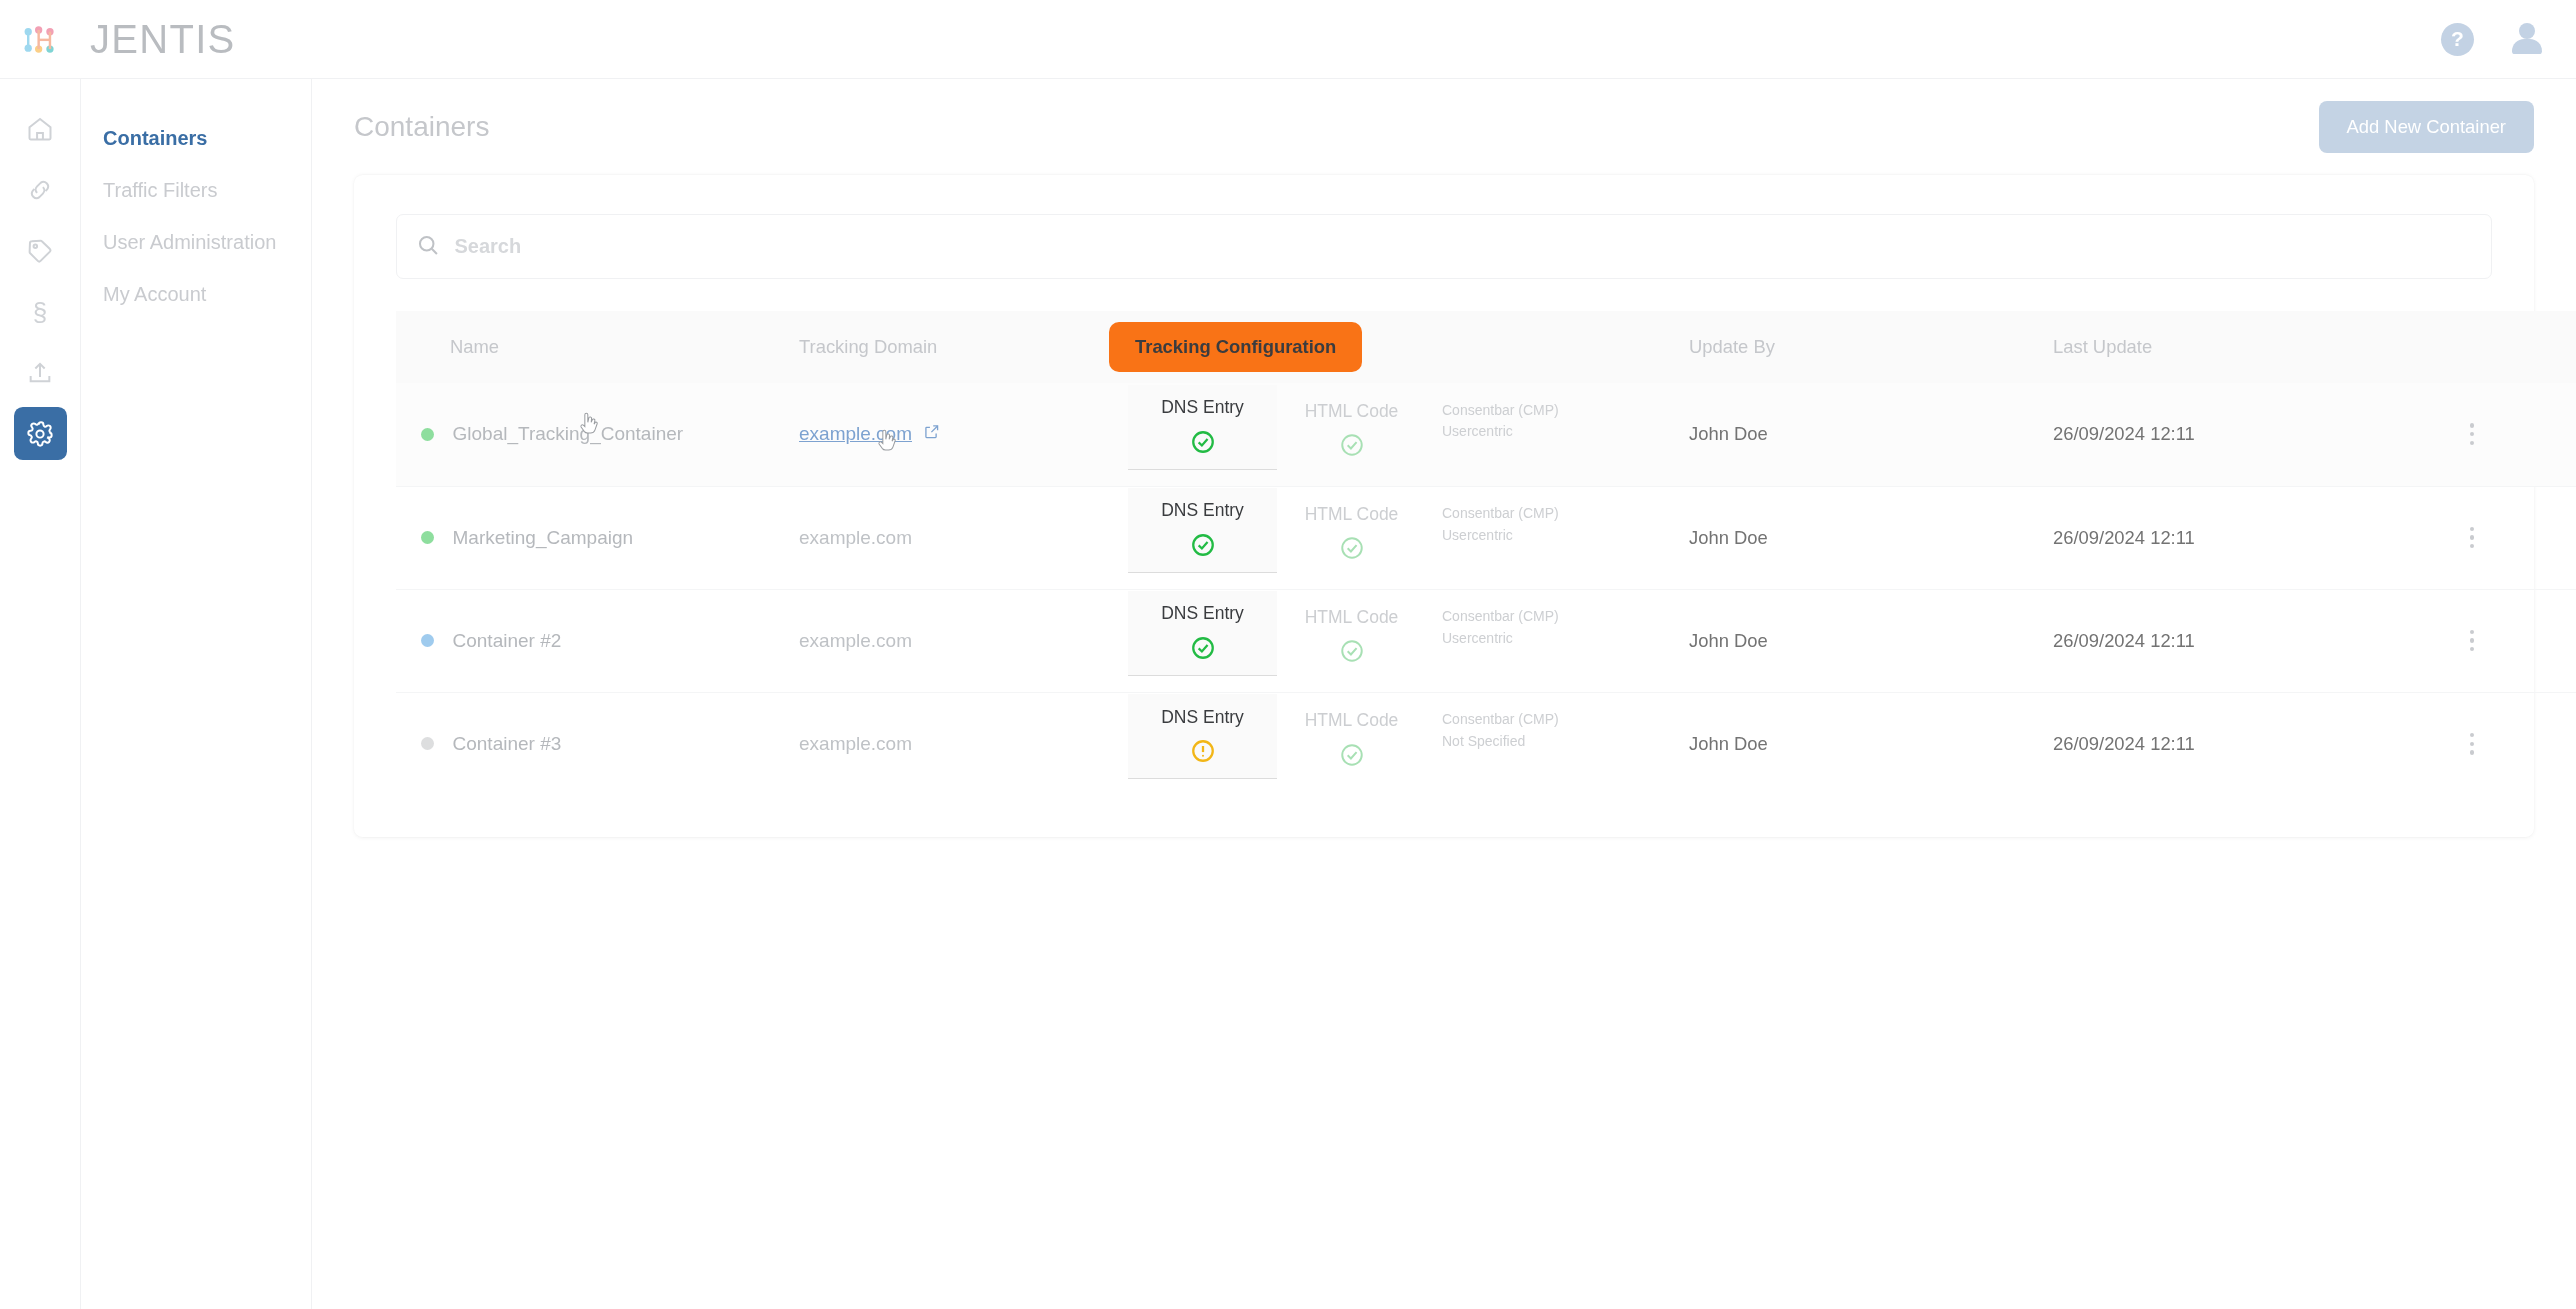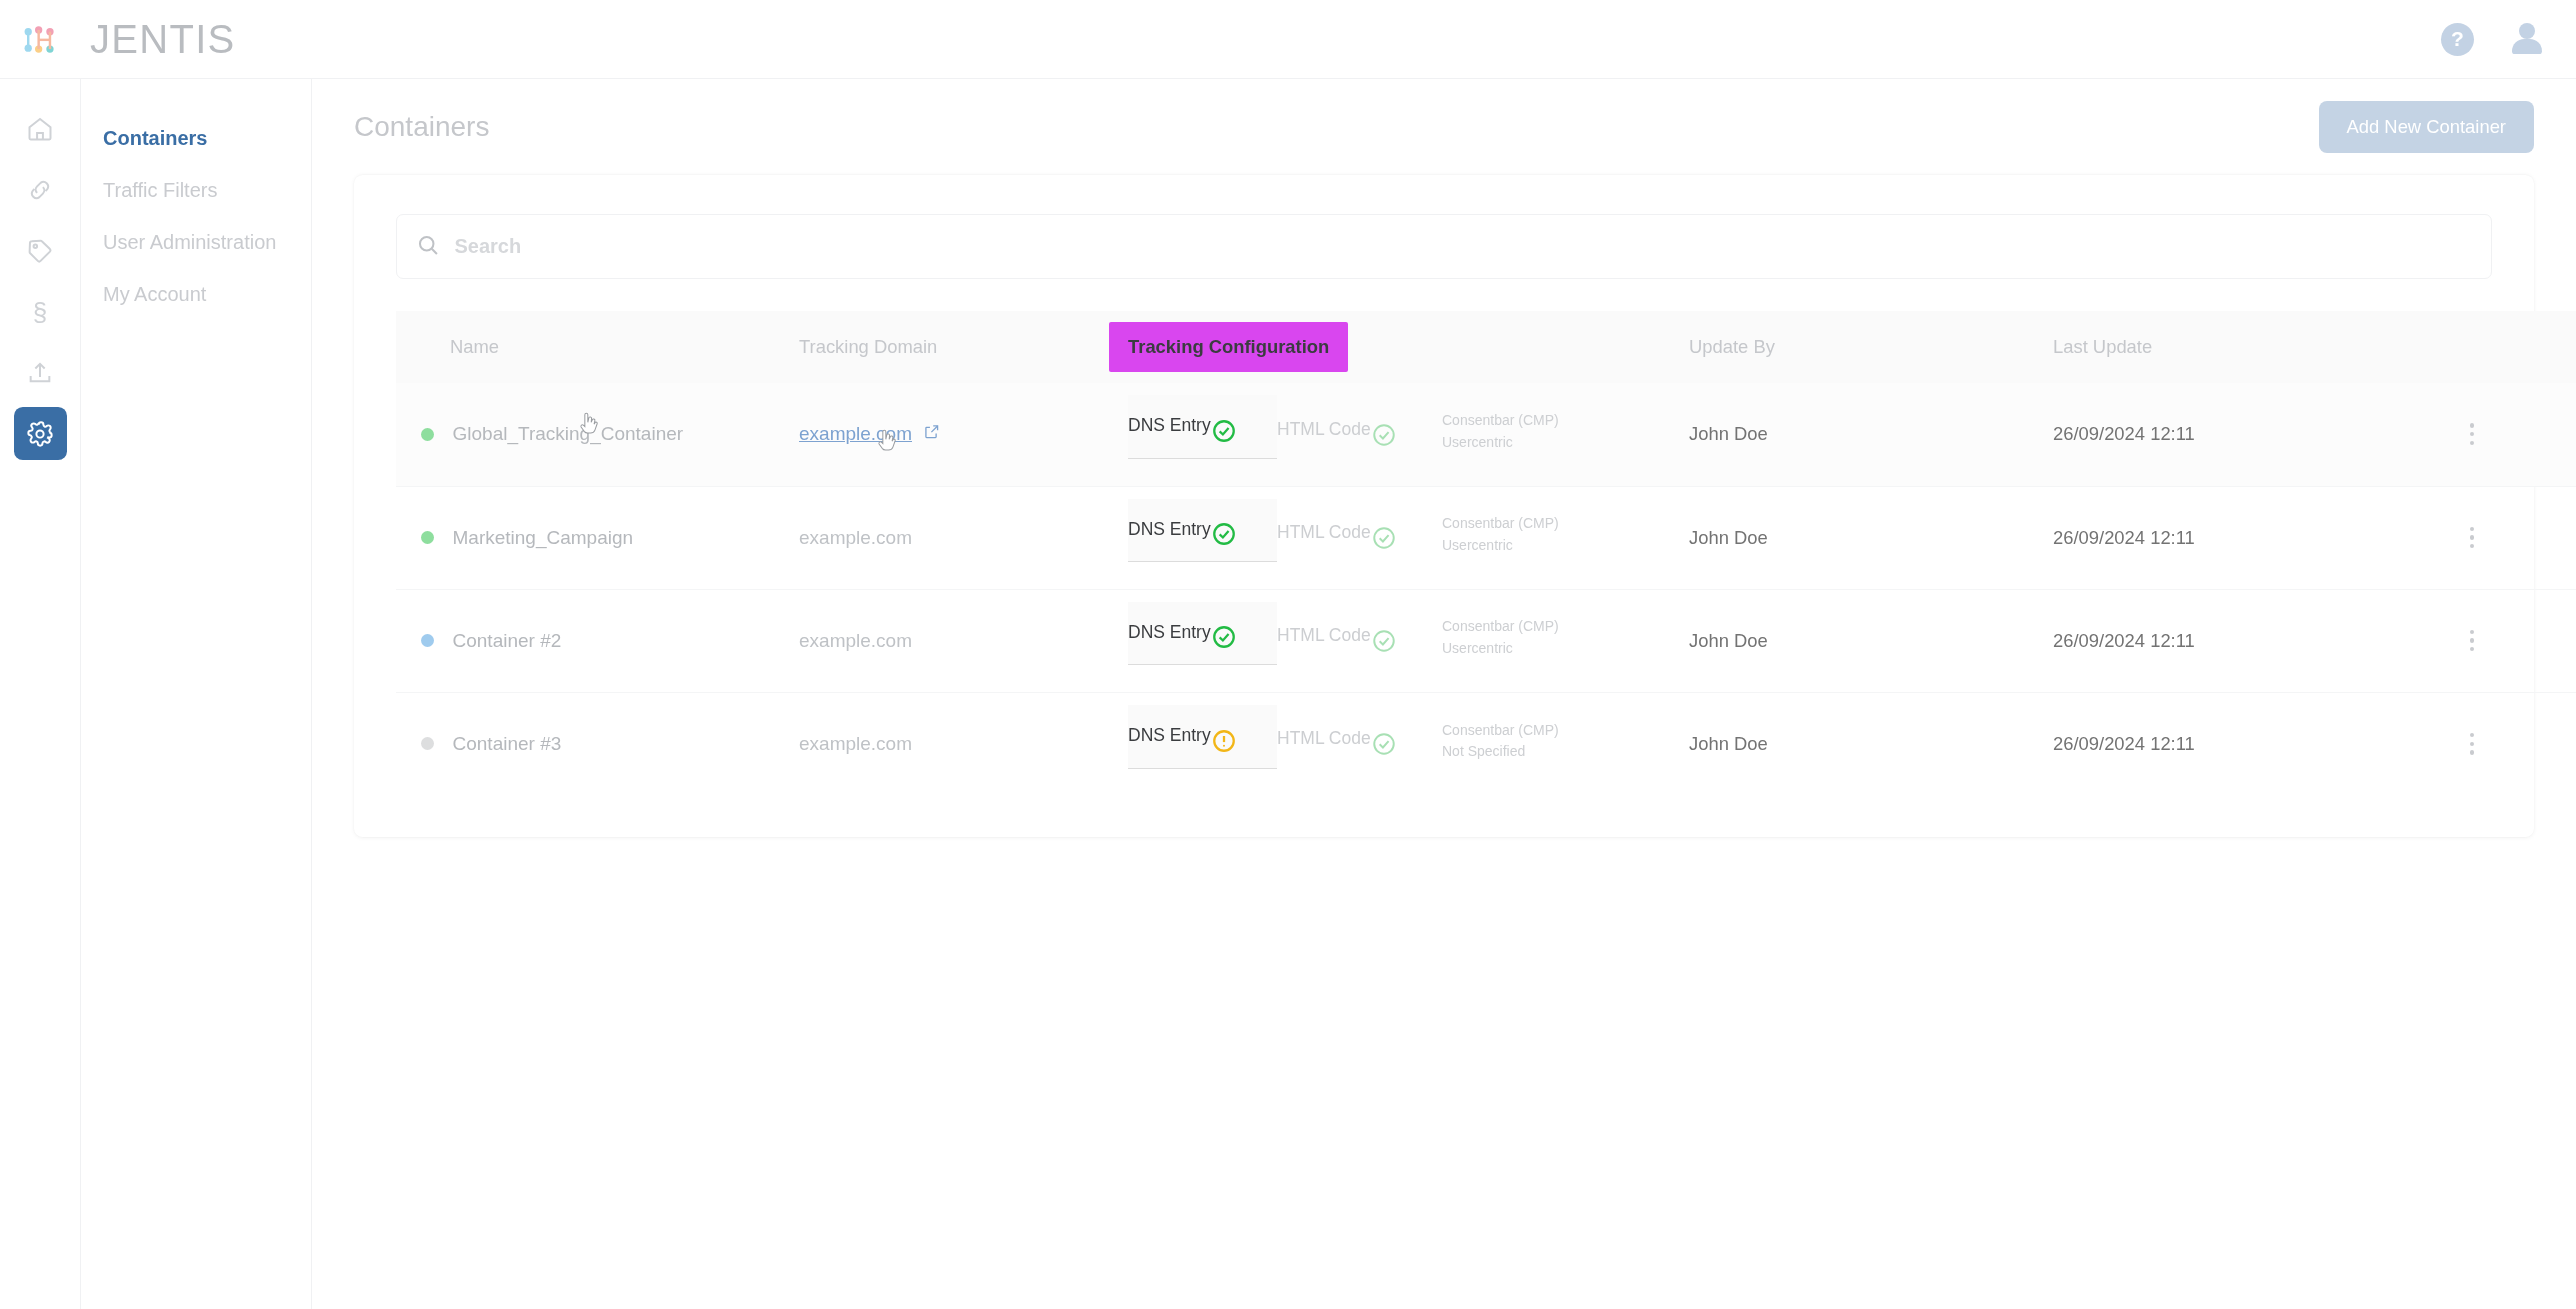--- a/index.html
+++ b/index.html
@@ -134,22 +134,22 @@
   .tbl { width: 100%; border-collapse: collapse; table-layout: fixed; }
   .thead-row { background: #fafafa; height: 72px; }
   .thead-row th {
     text-align: left; font-weight: 400;
     font-size: 18.4px; color: #c5c7cb;
     padding: 0;
   }
   .th-inner { padding-left: 0; }
   .th-highlight {
     display: inline-block;
-    background: #d946ef; color: #3a3c3f; font-weight: 700;
-    border-radius: 2px; padding: 14px 19px;
+    background: #f97316; color: #3a3c3f; font-weight: 700;
+    border-radius: 10px; padding: 14px 26px;
     margin-left: -19px;
   }
 
   .col-name   { width: 403px; }
   .col-domain { width: 329px; }
   .col-track  { width: 561px; }
   .col-added  { width: 364px; }
   .col-upd    { width: 377px; }
   .col-menu   { width: 147px; }
 
@@ -165,21 +165,21 @@
   .domain-text { font-size: 19px; color: #bfc2c6; }
   .domain-link {
     font-size: 19px; color: #7da2d0; text-decoration: underline;
     display: inline-flex; align-items: center; gap: 10.5px;
   }
   .ext-icon svg { stroke: #7da2d0; fill: none; stroke-width: 1.8; }
 
   
   .track-group { display: flex; align-items: flex-start; }
   .track-item {
-    display: flex; flex-direction: row; align-items: center;
+    display: flex; flex-direction: column; align-items: center;
     width: 149px; padding-top: 1.8px;
   }
   .track-item.dns {
     background: #fafafa; border-bottom: 1.8px solid #dcdcdc;
     padding: 12.3px 0 14px 0; margin-top: -14px;
   }
   .track-label { font-size: 17.5px; color: #ccced1; white-space: nowrap; }
   .track-label.strong { color: #3a3c3f; }
   .track-icon { margin-top: 10.5px; width: 26px; height: 26px; }
 

